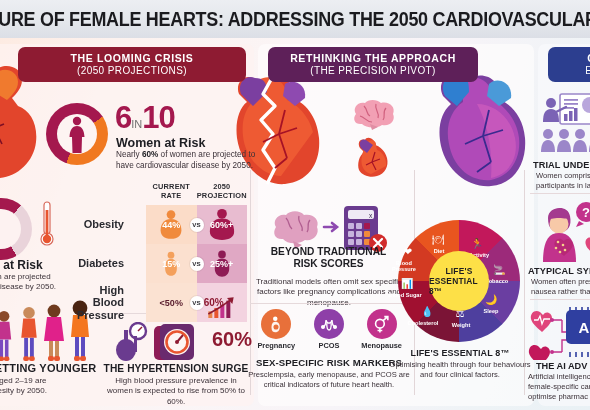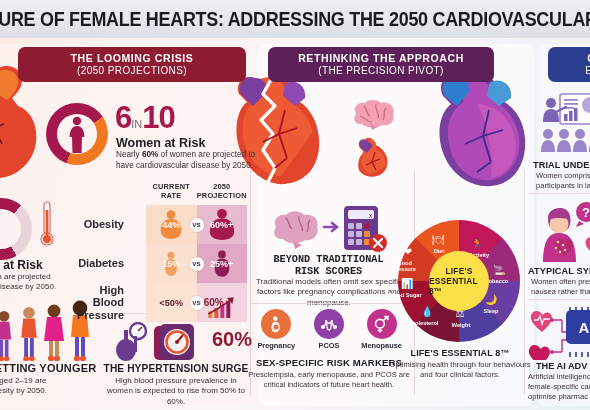--- a/index.html
+++ b/index.html
@@ -55,21 +55,21 @@
     position: absolute; border-radius: 7px; color: #fff;
     display: flex; flex-direction: column; align-items: center;
     justify-content: center; text-align: center; line-height: 1.12;
     z-index: 6;
   }
   .pill .l1 { font-weight: bold; font-size: 10.5px; letter-spacing: 0.6px; }
   .pill .l2 { font-size: 10px; letter-spacing: 0.4px; }
 
   #pill-left  { left: 18px;  top: 47px; width: 228px; height: 35px;
                 background: #8e1b32; text-align: right; }
-  #pill-mid   { left: 268px; top: 47px; width: 226px; height: 35px;
+  #pill-mid   { left: 268px; top: 47px; width: 210px; height: 35px;
                 background: #5e2059; }
   #pill-right { left: 548px; top: 47px; width: 122px; height: 35px;
                 background: #2c3e8f; }
   .hr { position:absolute; height:1px; background:#e6d9db; }
 
   
   #donut {
     position: absolute; left: 46px; top: 103px; width: 62px; height: 62px;
     border-radius: 50%;
     background: conic-gradient(from 200deg, #a4184e 0deg 216deg, #f07820 216deg 360deg);
@@ -158,22 +158,22 @@
   #ht-b { position:absolute; left:102px; top:376px; width:148px; font-size:8px;
           color:#3b3138; text-align:center; line-height:1.3; }
 
   
   #heartL { position:absolute; left:233px; top:72px; width:92px; height:118px; }
   #heartR { position:absolute; left:433px; top:70px; width:98px; height:124px; }
   #brain  { position:absolute; left:350px; top:98px; width:48px; height:32px; }
   #smallheart { position:absolute; left:357px; top:136px; width:34px; height:42px; }
 
   #bt-icons { position:absolute; left:268px; top:203px; width:120px; height:50px; }
-  #bt-h { position:absolute; left:256px; top:254px; width:145px; font-weight:bold;
-          font-size:10.2px; color:#1d1d22; text-align:center; line-height:1.15;font-family:Liberation Mono, monospace; }
+  #bt-h { position:absolute; left:256px; top:246px; width:145px; font-weight:bold;
+          font-size:10.2px; color:#1d1d22; text-align:center; line-height:1.15; }
   #bt-b { position:absolute; left:250px; top:277px; width:158px; font-size:8px;
           color:#3b3138; text-align:center; line-height:1.3; }
 
   #ssrm-div { left:250px; top:303px; width:155px; }
   #ssrm-icons { position:absolute; left:250px; top:309px; width:158px; height:46px;
                 display:flex; justify-content:space-around; align-items:flex-start; }
   .ssrm-it { width:46px; text-align:center; }
   .ssrm-circ { width:30px; height:30px; border-radius:50%; margin:0 auto 2px;
                display:flex; align-items:center; justify-content:center;
                color:#fff; font-size:15px; }

